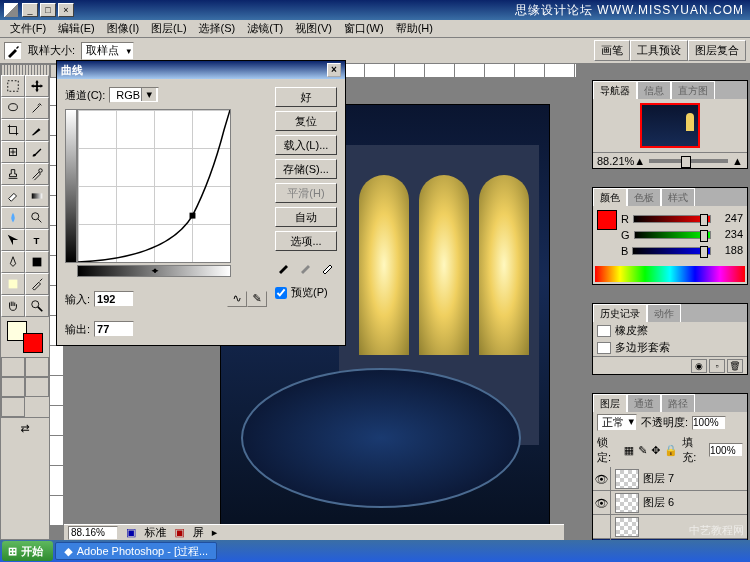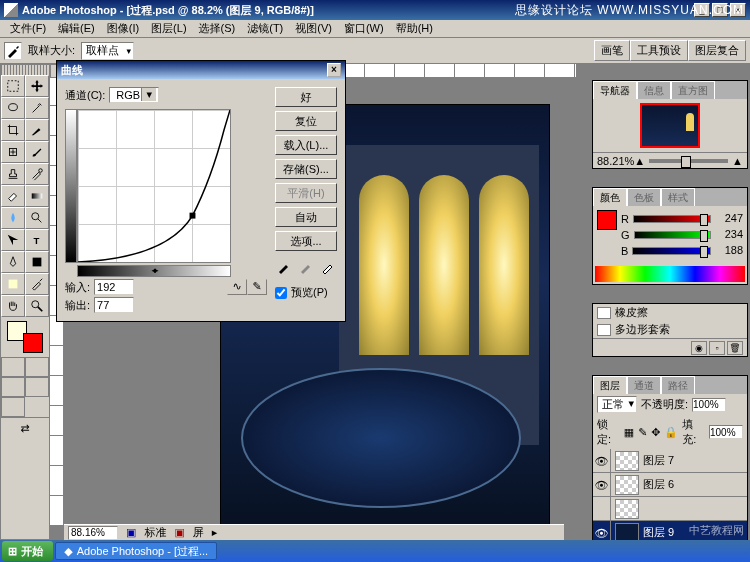--- a/index.html
+++ b/index.html
@@ -56,22 +56,22 @@
 .dlg-left { flex: 1; }
 .channel-row { display: flex; align-items: center; gap: 4px; margin-bottom: 6px; }
 .channel-sel { background: #fff; border: 1px inset #d4d0c8; padding: 1px 18px 1px 6px; position: relative; }
 .channel-sel::after { content: "▾"; position: absolute; right: 2px; top: 0; background: #d4d0c8; width: 14px; text-align: center; border-left: 1px solid #808080; }
 .curve-area { display: flex; }
 .grad-v { width: 12px; height: 154px; background: linear-gradient(0deg, #000, #fff); border: 1px solid #808080; }
 .curve-grid { width: 154px; height: 154px; background: #fff; border: 1px solid #808080; position: relative; background-image: linear-gradient(#ccc 1px, transparent 1px), linear-gradient(90deg, #ccc 1px, transparent 1px); background-size: 38px 38px; }
 .curve-grid svg { position: absolute; top: 0; left: 0; width: 100%; height: 100%; }
 .grad-h { width: 154px; height: 12px; background: linear-gradient(90deg, #000, #fff); border: 1px solid #808080; margin-left: 12px; margin-top: 2px; position: relative; }
 .grad-h::after { content: "◂▸"; position: absolute; left: 50%; top: -1px; transform: translateX(-50%); font-size: 9px; letter-spacing: -2px; }
-.io-row { display: flex; align-items: center; gap: 4px; margin-top: 2px; }
-.io-row input { width: 40px; height: 16px; border: 1px inset #d4d0c8; background: #fff; font-size: 11px; padding: 0 2px; }
+.io-row { display: flex; align-items: center; gap: 4px; margin-top: 14px; }
+.io-row input { width: 40px; height: 16px; border: 1px inset #d4d0c8; background: #fff; font-size: 11px; padding: 0 2px; font-weight: bold; }
 .tool-toggle { display: flex; margin-left: auto; }
 .tool-toggle div { width: 20px; height: 16px; border: 1px outset #d4d0c8; text-align: center; }
 .dlg-right { width: 62px; display: flex; flex-direction: column; gap: 4px; }
 .dlg-btn { height: 20px; background: #d4d0c8; border: 1px solid #fff; border-right-color: #404040; border-bottom-color: #404040; text-align: center; line-height: 18px; cursor: pointer; }
 .dlg-btn.disabled { color: #808080; }
 .droppers { display: flex; gap: 6px; margin-top: 4px; justify-content: center; }
 .dropper { width: 16px; height: 16px; }
 .preview-chk { display: flex; align-items: center; gap: 4px; margin-top: 6px; }
 .preview-chk input { width: 12px; height: 12px; }
 
@@ -113,21 +113,20 @@
 .task-btn { height: 18px; background: #3a80e0; color: #fff; border: 1px solid #2050a0; border-radius: 2px; padding: 0 8px; display: flex; align-items: center; gap: 4px; font-size: 10px; }
 
 .watermark-top { position: absolute; top: 2px; right: 6px; color: #fff; font-size: 12px; letter-spacing: 1px; }
 .watermark-bot { position: absolute; bottom: 24px; right: 6px; color: #fff; font-size: 11px; opacity: 0.6; }
 </style>
 </head>
 <body>
 
 <div class="titlebar">
   <div class="ps-icon"></div>
-  <div class="title-text">Adobe Photoshop - [过程.psd @ 88.2% (图层 9, RGB/8#)]</div>
   <div class="win-btns">
     <div class="win-btn">_</div>
     <div class="win-btn">□</div>
     <div class="win-btn">×</div>
   </div>
 </div>
 
 <div class="menubar">
   <span>文件(F)</span>
   <span>编辑(E)</span>
@@ -364,20 +363,24 @@
               <span>B</span>
               <div class="sl" style="--c:#00f"></div>
               <span class="val">188</span>
             </div>
         </div>
       </div>
       <div class="spectrum"></div>
     </div>
 
     <div class="panel">
+      <div class="panel-tabs">
+        <div class="ptab">历史记录</div>
+        <div class="ptab inactive">动作</div>
+      </div>
       <div>
         <div class="hist-row">
             <div class="ico"></div>
             <span>橡皮擦</span>
           </div>
         <div class="hist-row">
             <div class="ico"></div>
             <span>多边形套索</span>
           </div>
       </div>

